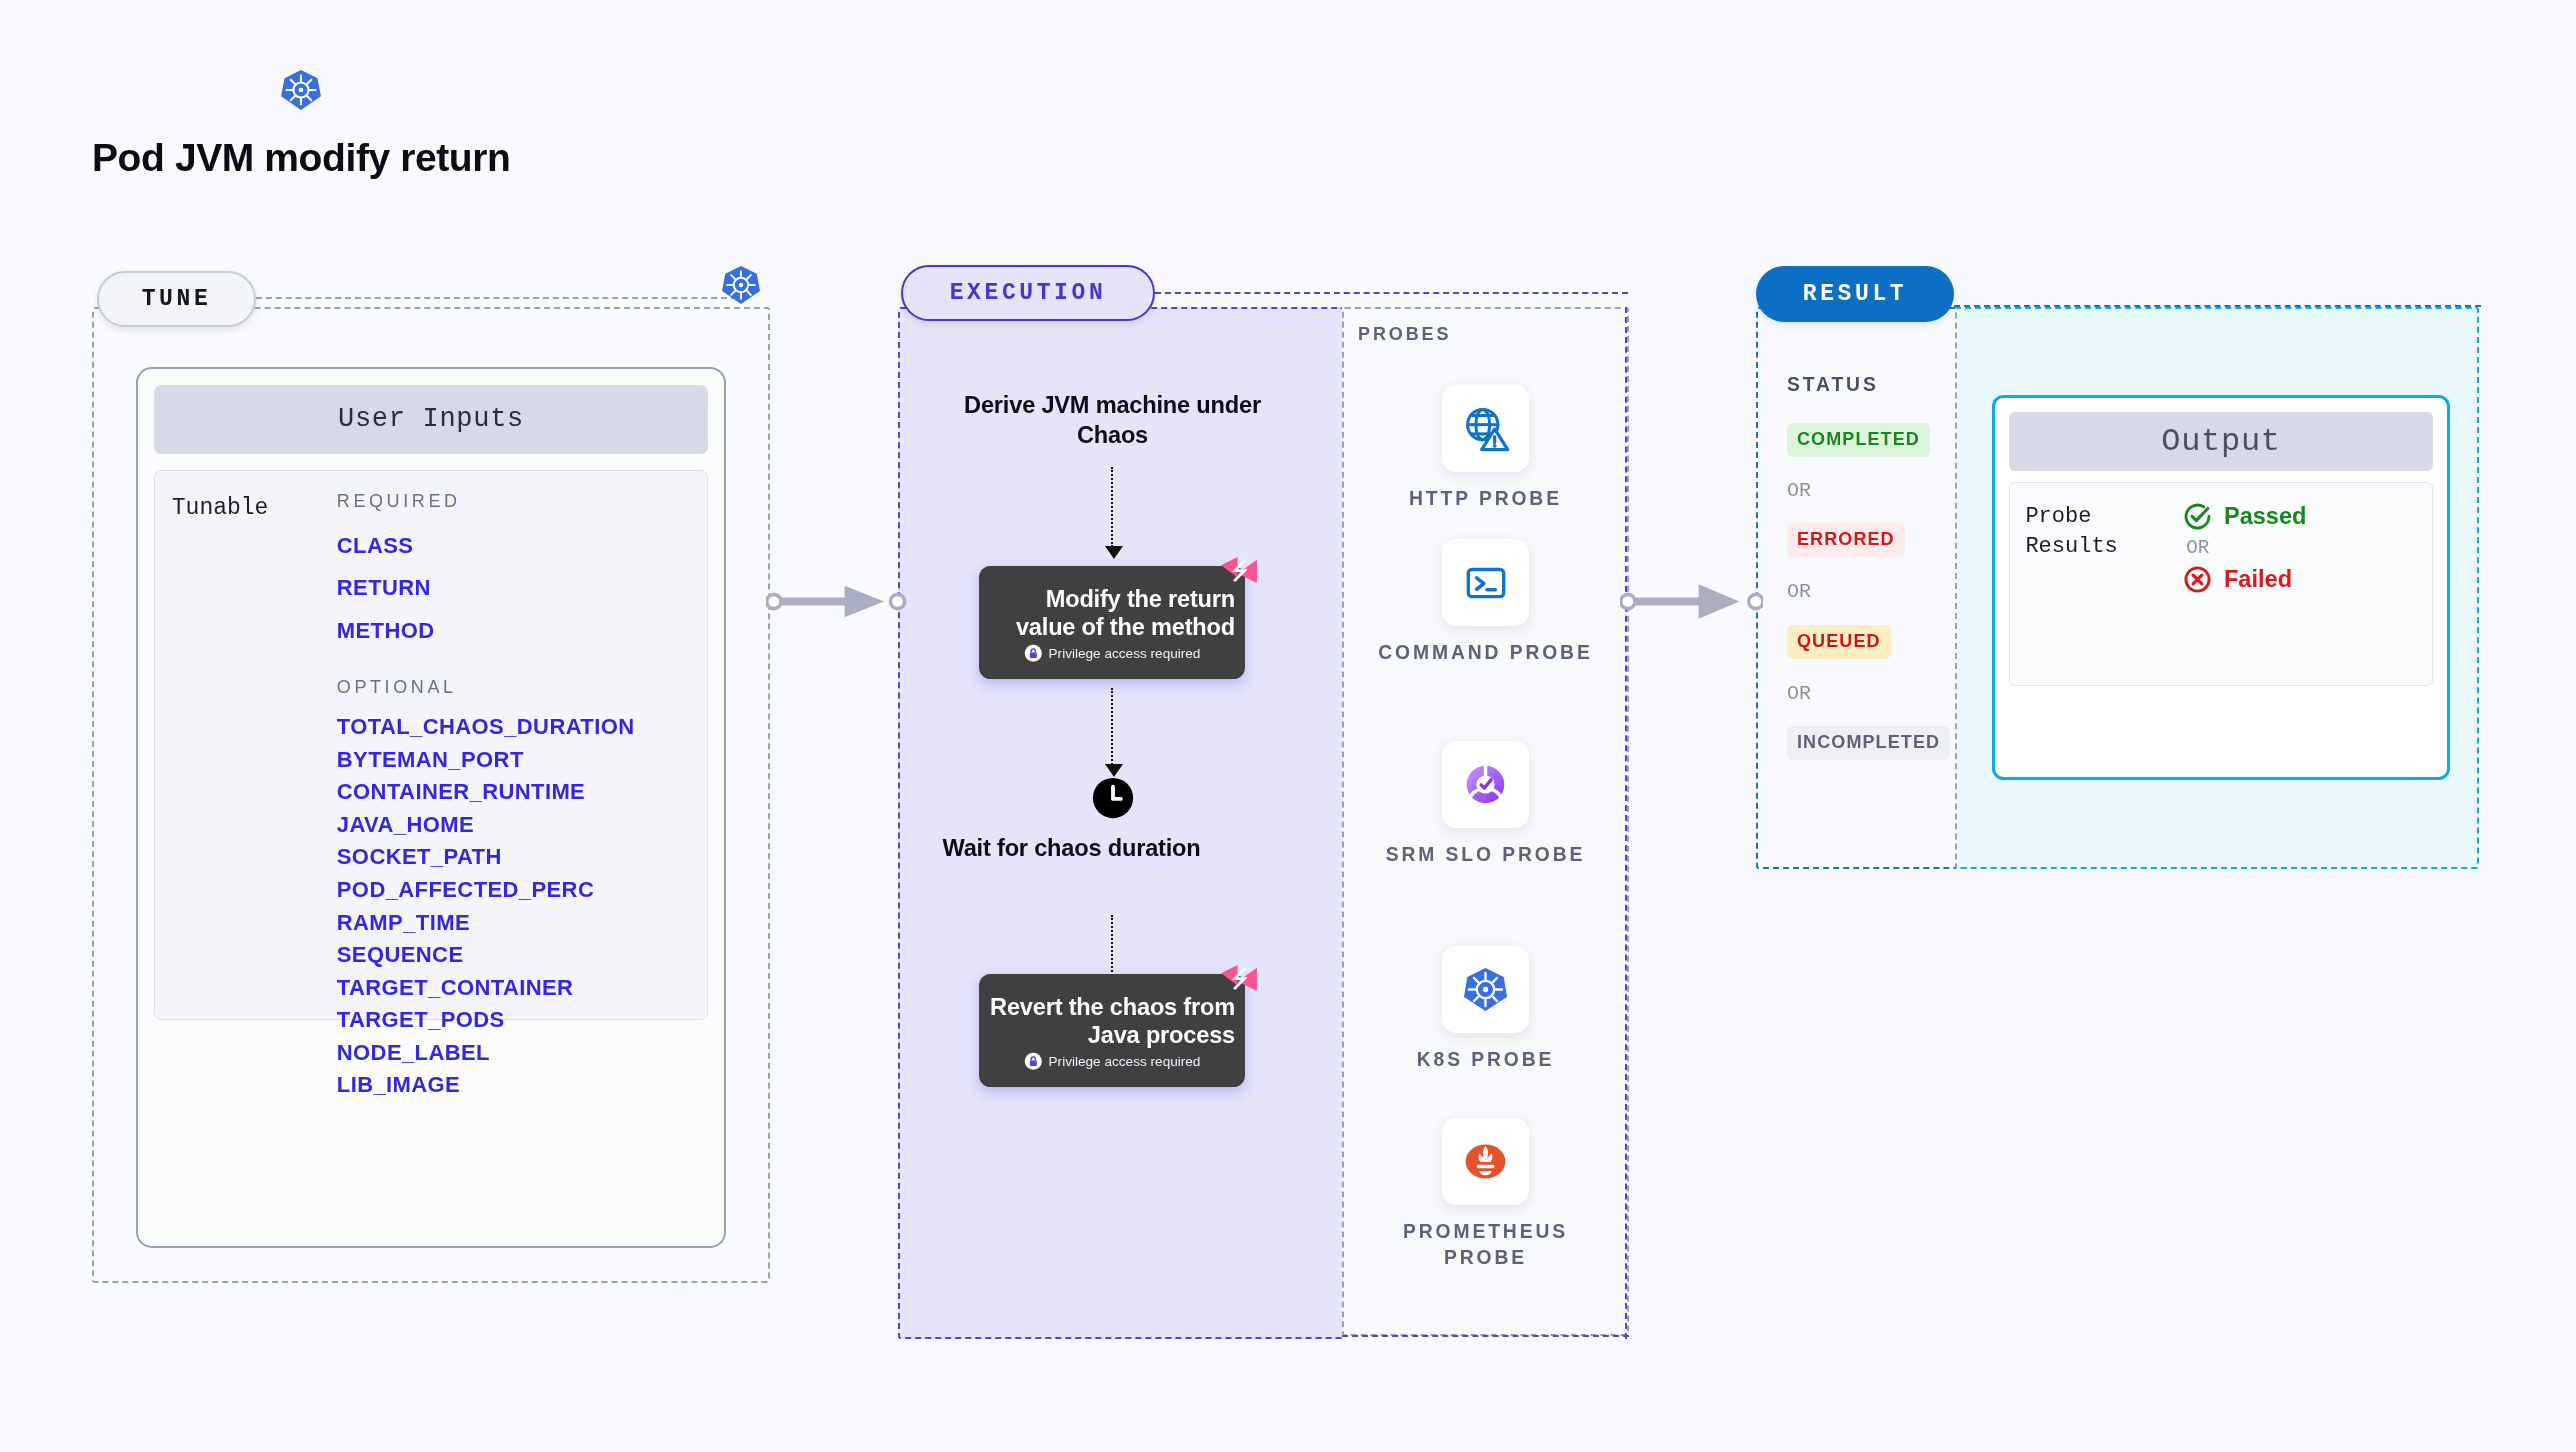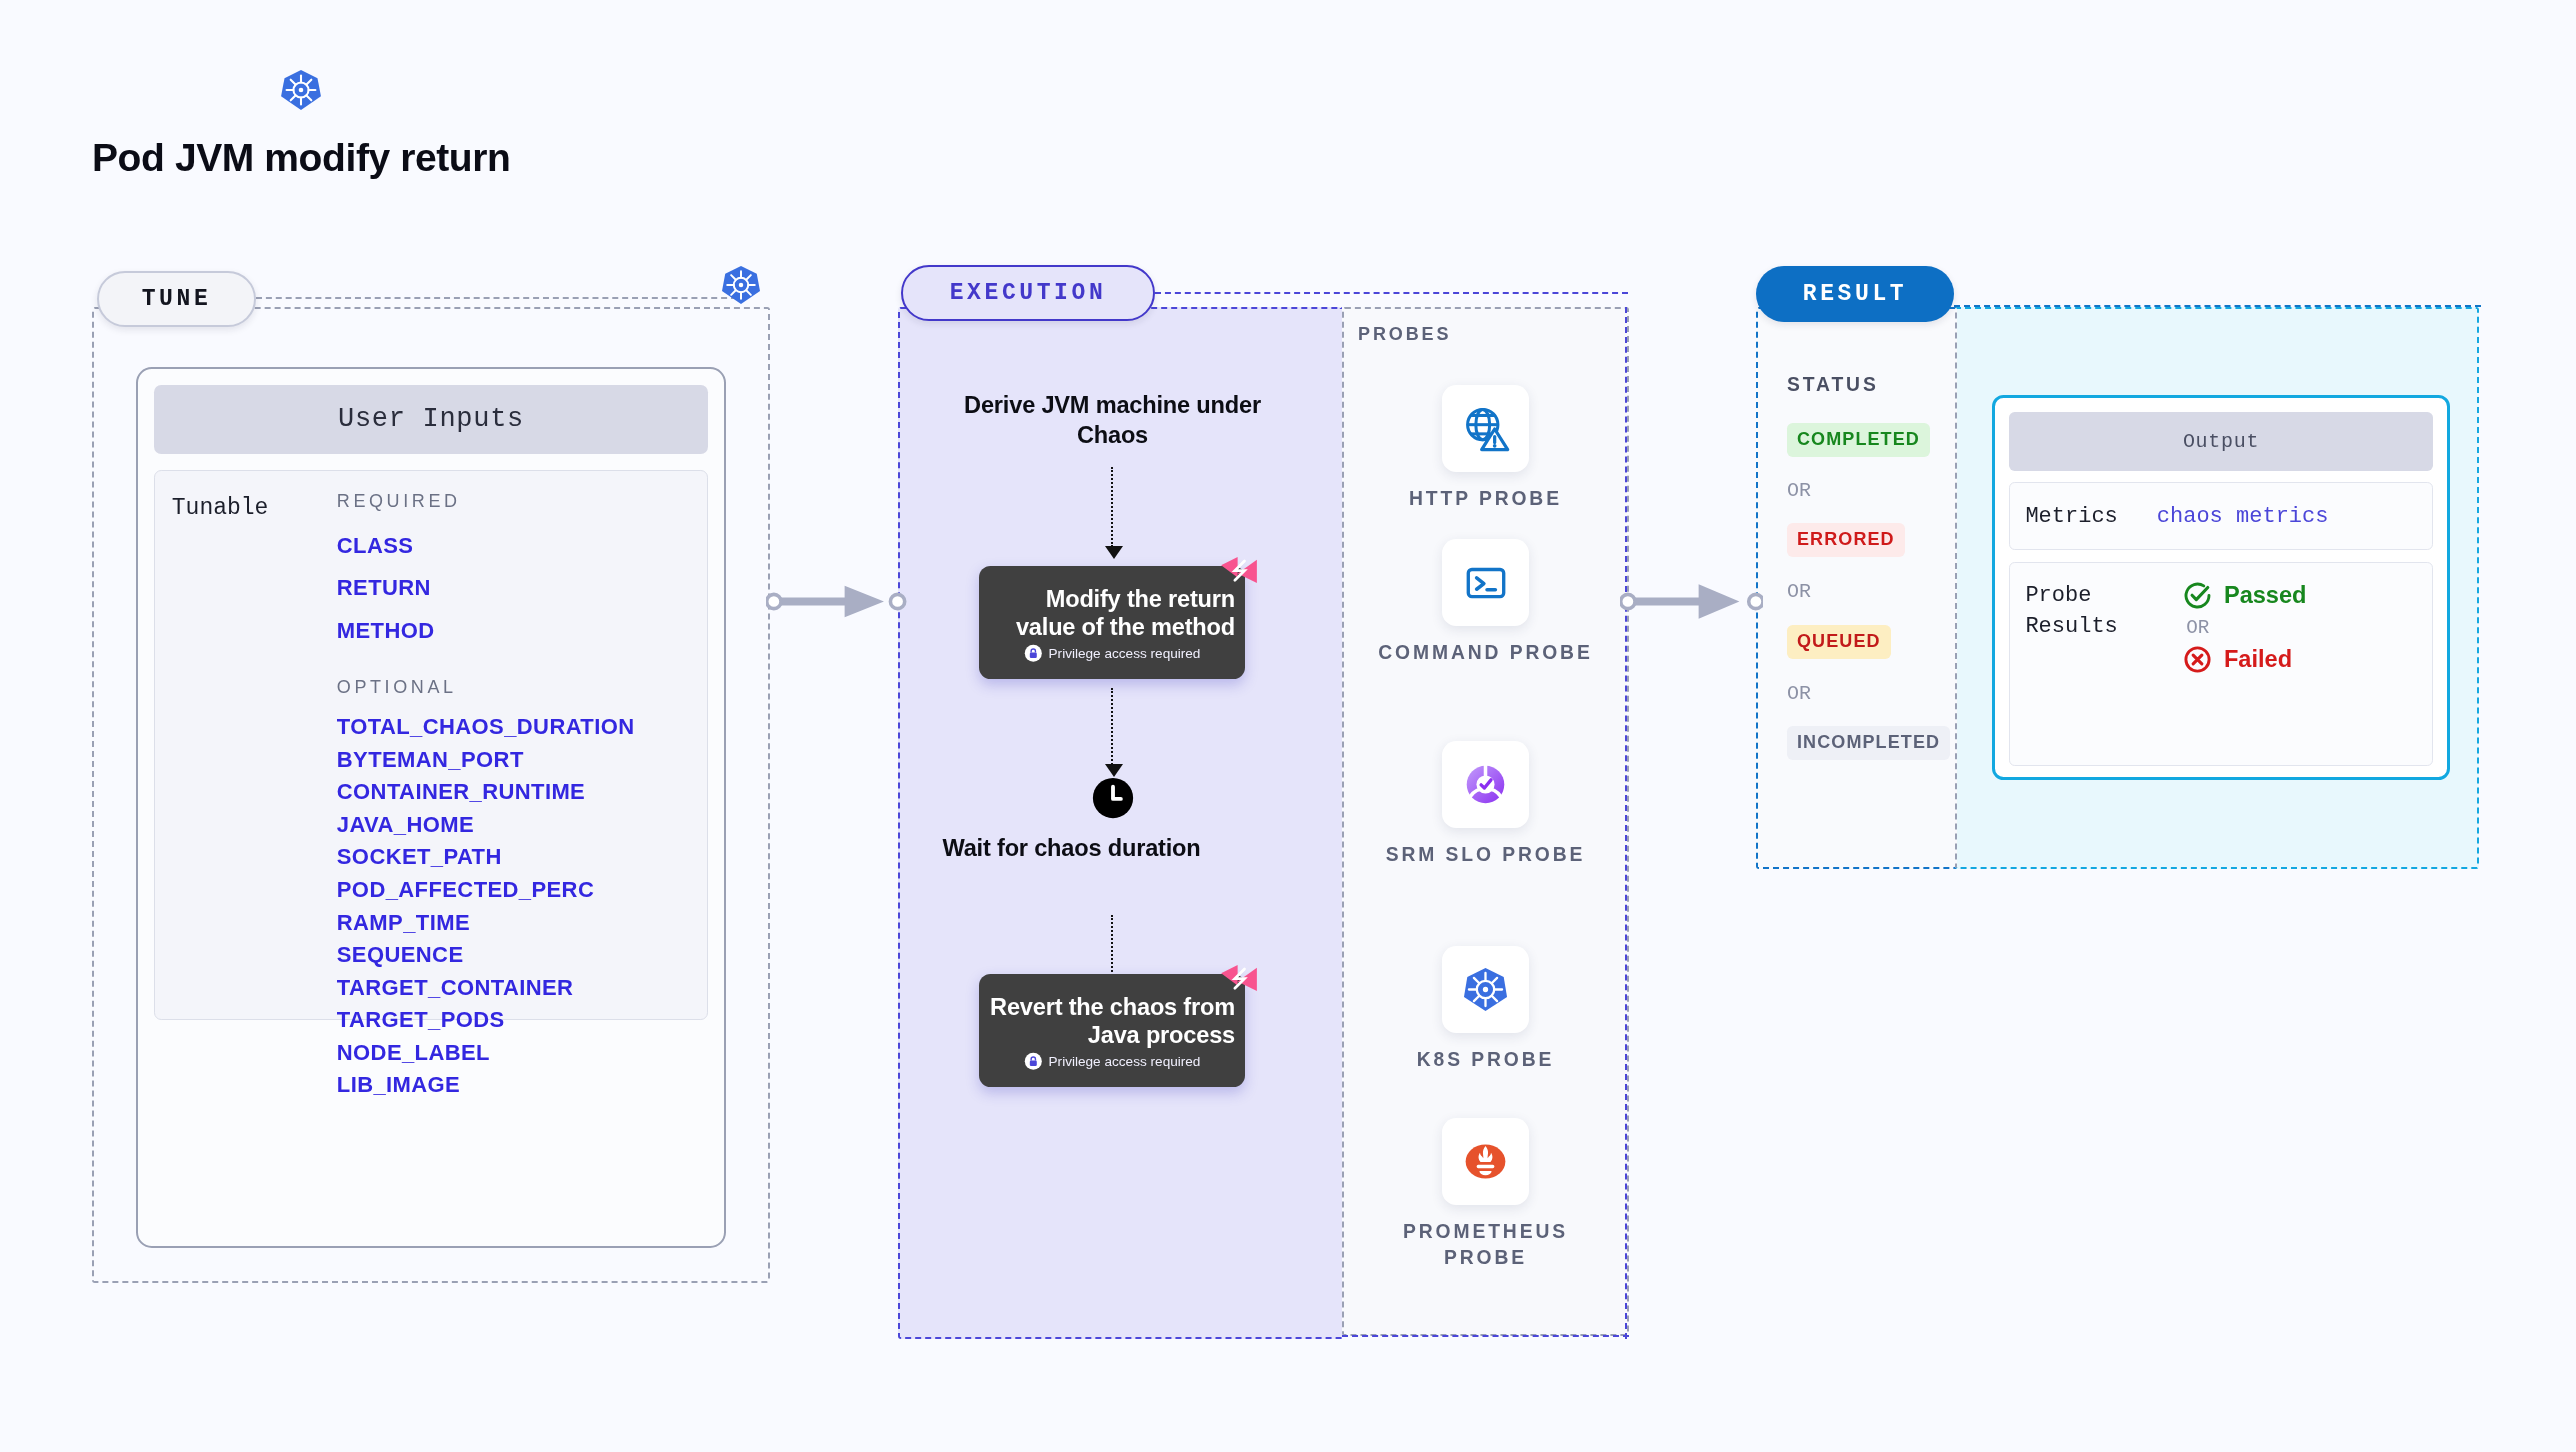--- a/index.html
+++ b/index.html
@@ -324,21 +324,21 @@
     border-radius: 11.5px;
     padding: 13.6px;
     z-index: 5;
   }
   #output-header {
     height: 59px;
     background: #d7d9e6;
     border-radius: 5.7px;
     display: flex; align-items: center; justify-content: center;
     font-family: "Liberation Mono", monospace;
-    font-size: 20px;
+    font-size: 32px;
     color: #4a4f63;
     letter-spacing: 0.7px;
   }
   #metrics-row {
     margin-top: 11.5px;
     height: 68px;
     background: #fbfcfe;
     border: 1.4px solid #e2e5ee;
     border-radius: 5.7px;
     display: flex; align-items: center;
@@ -608,24 +608,20 @@
 <div class="status-chip" style="top:423px; background:#dcf5dc; color:#17871e;">COMPLETED</div>
 <div class="or-text" style="top:479px;">OR</div>
 <div class="status-chip" style="top:523px; background:#fdeaea; color:#cf1a1a;">ERRORED</div>
 <div class="or-text" style="top:580px;">OR</div>
 <div class="status-chip" style="top:625px; background:#fdeec2; color:#c21a1a;">QUEUED</div>
 <div class="or-text" style="top:682px;">OR</div>
 <div class="status-chip" style="top:726px; background:#eef0f6; color:#5c6278;">INCOMPLETED</div>
 
 <div id="output-card">
   <div id="output-header">Output</div>
-  <div id="metrics-row">
-    <span id="metrics-label">Metrics</span>
-    <span id="metrics-value">chaos metrics</span>
-  </div>
   <div id="probe-results-row">
     <div id="probe-results-label">Probe Results</div>
     <div>
       <div class="pr-line">
         <svg width="29" height="29" viewBox="0 0 24 24">
           <path d="M21.5 12a9.5 9.5 0 1 1-4.3-7.95" fill="none" stroke="#17871e" stroke-width="2.4" stroke-linecap="round"></path>
           <path d="M7.5 11.8 L11 15.4 L20.5 5.4" fill="none" stroke="#17871e" stroke-width="2.6" stroke-linecap="round" stroke-linejoin="round"></path>
         </svg>
         <span class="pr-text" style="color:#17871e;">Passed</span>
       </div>

